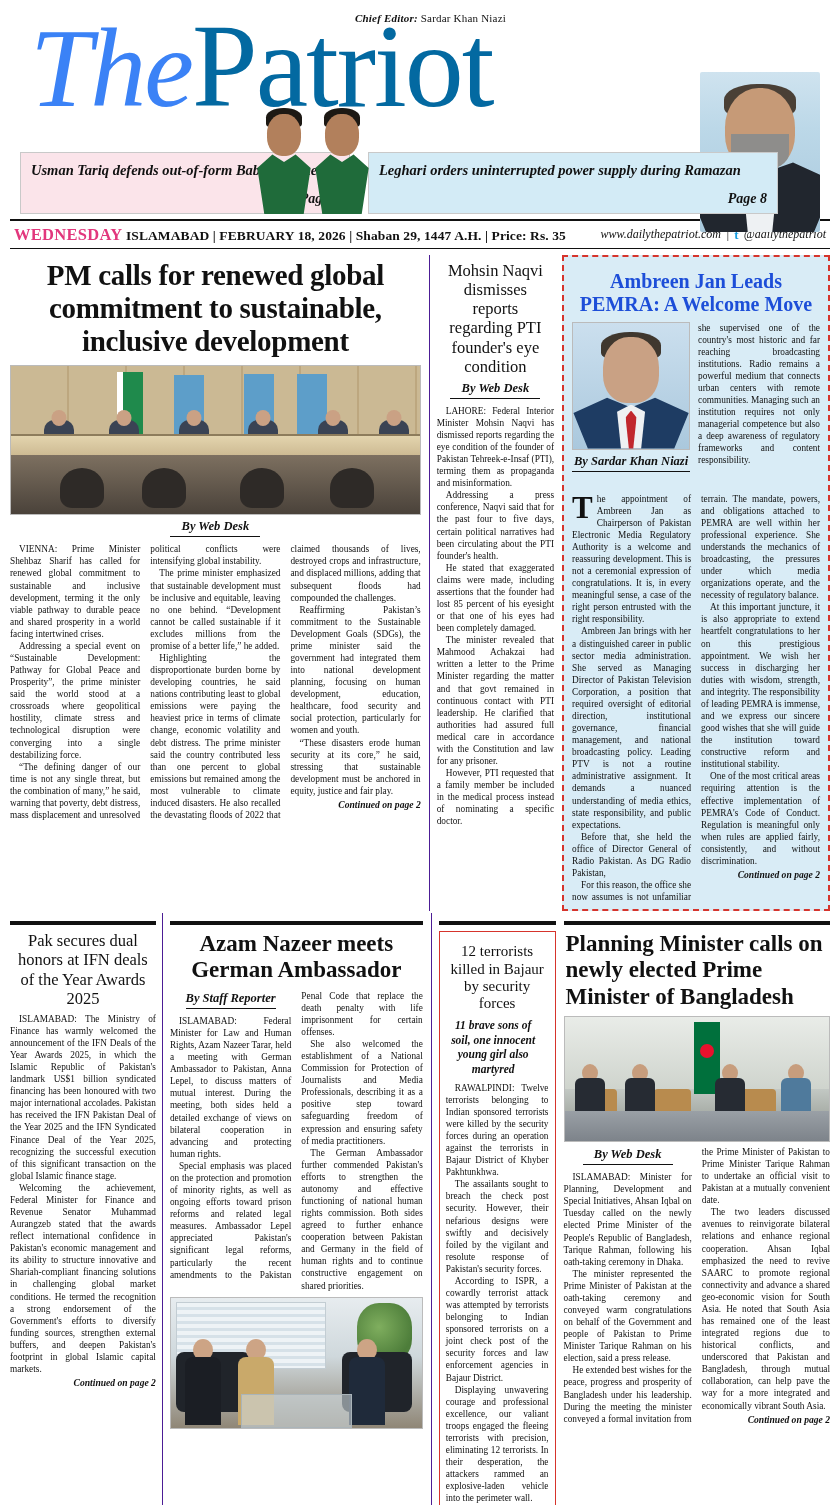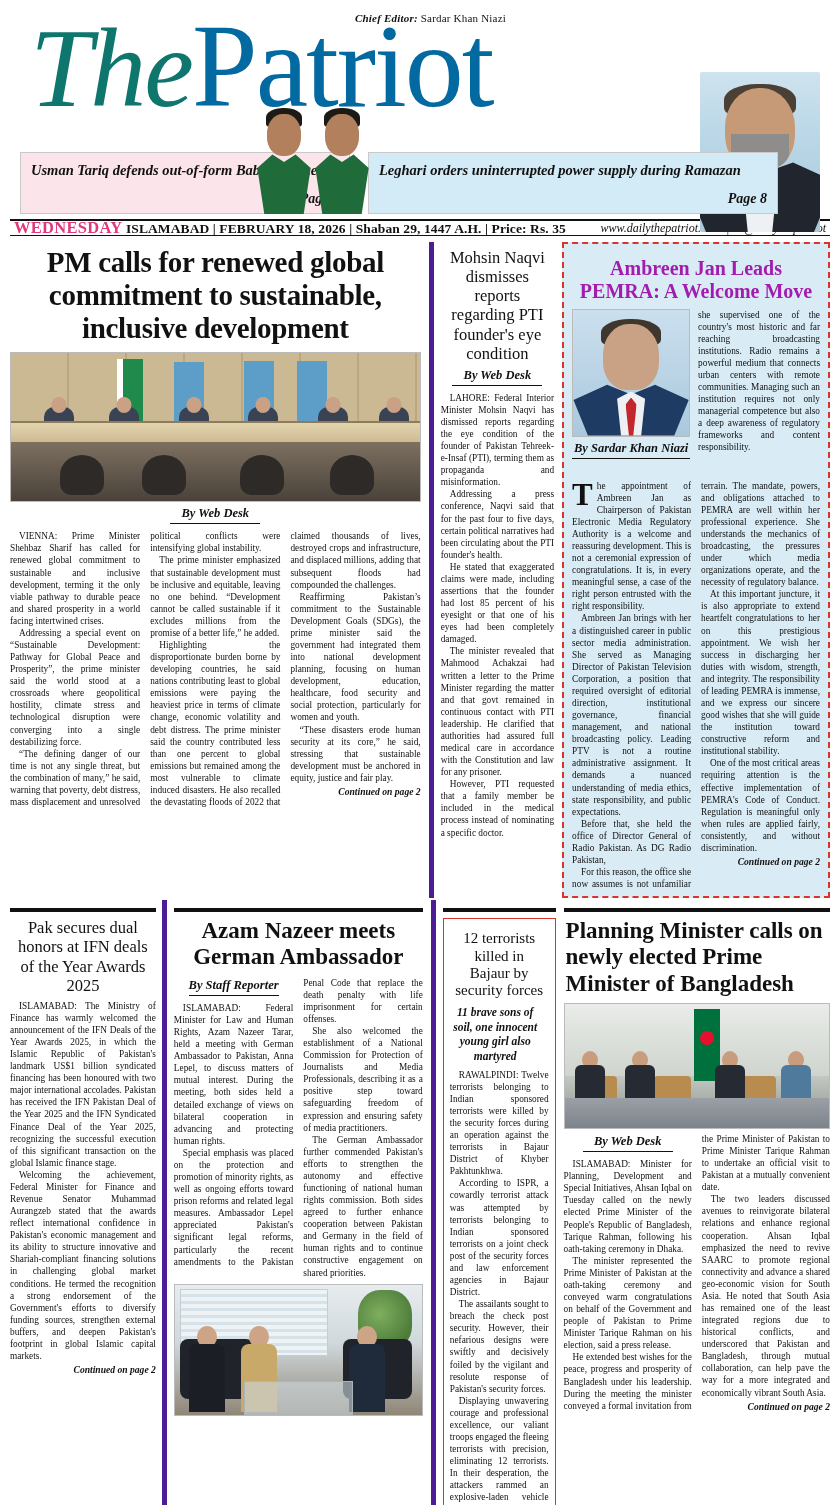--- a/index.html
+++ b/index.html
@@ -21,21 +21,21 @@
     font-family:"Liberation Serif", serif;
   }
   .chief-editor b { font-weight:700; }
   .chief-editor .name { font-style:normal; font-weight:400; }
   .logo {
     position:absolute; left:20px; top:8px;
     font-size: 118px; line-height:1; letter-spacing:-2px;
     font-family:"Liberation Serif", "DejaVu Serif", serif;
   }
   .logo .the {
-    color:#0f766e; font-style:italic; font-weight:400;
+    color:#3b82f6; font-style:italic; font-weight:400;
     font-size:112px;
   }
   .logo .patriot { color:#0369a1; font-weight:400; }
   .editor-photo {
     position:absolute; right:10px; top:72px; width:120px; height:160px;
     border-radius:2px; overflow:hidden;
     background: linear-gradient(180deg,#cfe3ef 0%, #bcd8e8 35%, #a9c9dd 100%);
   }
   .editor-photo .face {
     position:absolute; left:50%; top:16px; width:70px; height:82px;
@@ -85,36 +85,36 @@
      width:36px;height:20px;background:#1d1914;border-radius:48% 48% 20% 20%; }
   .player .body { position:absolute; left:50%; bottom:0; transform:translateX(-50%);
      width:58px;height:62px;background:#1f6b3a;
      clip-path: polygon(16% 100%, 4% 26%, 30% 4%, 50% 16%, 70% 4%, 96% 26%, 84% 100%); }
   .player.p1 { left:0; }
   .player.p2 { left:58px; }
 
   
   .dateline {
     border-top:2px solid #111; border-bottom:1px solid #111;
-    height:17px; display:flex; align-items:center; justify-content:space-between;
+    height:30px; display:flex; align-items:center; justify-content:space-between;
     padding:0 4px; margin-top:3px;
   }
   .dateline .left { font-size:13.5px; font-weight:700; letter-spacing:.1px; }
   .dateline .day { color:#e2377d; font-size:16.5px; font-weight:700; letter-spacing:.3px; }
   .dateline .right { font-size:12px; font-style:italic; display:flex; align-items:center; gap:5px; }
   .dateline .right .site { font-style:italic; }
   .tw { color:#1c9ee0; font-weight:700; font-style:normal; font-size:13px; }
 
   
   .cols { display:flex; margin-top:6px; }
   .colA { width:420px; }
   .colB { width:128px; margin-left:8px; }
   .colC { width:274px; margin-left:8px; }
 
-  .vsep { border-left:5px solid #4c1d95; }
+  .vsep { border-left:1px solid #4c1d95; }
 
   h1.lead {
     font-size:29px; line-height:1.13; font-weight:700; text-align:center;
     margin:4px 6px 8px 6px; letter-spacing:-.3px;
   }
   h2.hl {
     font-size:20px; line-height:1.14; font-weight:700; text-align:center;
     margin:6px 4px 6px 4px;
   }
   h3.hl-sm {
@@ -219,21 +219,21 @@
     width:16px;height:18px;background:#c79d7d;border-radius:50%; }
   .photo.meet2 .pp .bd { position:absolute;left:50%;top:14px;transform:translateX(-50%);
     width:30px;height:100%;border-radius:6px 6px 0 0;background:#262b33; }
   .photo.meet2 .floor { position:absolute;left:0;right:0;bottom:0;height:24%;
     background:linear-gradient(180deg,#9aa0a6,#7d838a); }
 
   
   .box-dashed {
     border:2px dashed #d6342c; background:#d9ecf6; padding:7px 8px 6px 8px;
   }
-  .box-dashed h2 { color:#a21caf; }
+  .box-dashed h2 { color:#1d4ed8; }
 
   
   .box-red { border:1px solid #d6342c; padding:5px 6px; }
   .rule-dbl { border-top:3px solid #111; border-bottom:1px solid #111;
      height:3px; margin:8px 0 6px 0; }
 
   .deck {
     text-align:center; font-style:italic; font-weight:700; font-size:11.5px;
     line-height:1.28; margin:2px 10px 5px 2px;
   }
@@ -443,22 +443,22 @@
       </div>
     </div>
 
     <div class="colB vsep" style="padding-left:7px;">
       <div class="rule-dbl"></div>
       <div class="box-red">
         <h3 class="hl-sm" style="font-size:15px;">12 terrorists killed in Bajaur by security forces</h3>
         <div class="deck">11 brave sons of soil, one innocent young girl also martyred</div>
         <div class="tiny">
           <p>RAWALPINDI: Twelve terrorists belonging to Indian sponsored terrorists were killed by the security forces during an operation against the terrorists in Bajaur District of Khyber Pakhtunkhwa.</p>
+          <p>The assailants sought to breach the check post security. However, their nefarious designs were swiftly and decisively foiled by the vigilant and resolute response of Pakistan's security forces.</p>
           <p>According to ISPR, a cowardly terrorist attack was attempted by terrorists belonging to Indian sponsored terrorists on a joint check post of the security forces and law enforcement agencies in Bajaur District.</p>
-          <p>The assailants sought to breach the check post security. However, their nefarious designs were swiftly and decisively foiled by the vigilant and resolute response of Pakistan's security forces.</p>
           <p>Displaying unwavering courage and professional excellence, our valiant troops engaged the fleeing terrorists with precision, eliminating 12 terrorists. In their desperation, the attackers rammed an explosive-laden vehicle into the perimeter wall.</p>
           <p>Due to blast impact, infrastructure at check post collapsed, resultantly 11 brave</p>
 
         </div>
       </div>
     </div>
 
     <div class="colC">
       <div class="rule-dbl"></div>
       <h2 class="hl" style="font-size:23px; text-align:left; margin-left:2px;">Planning Minister calls on newly elected Prime Minister of Bangladesh</h2>

